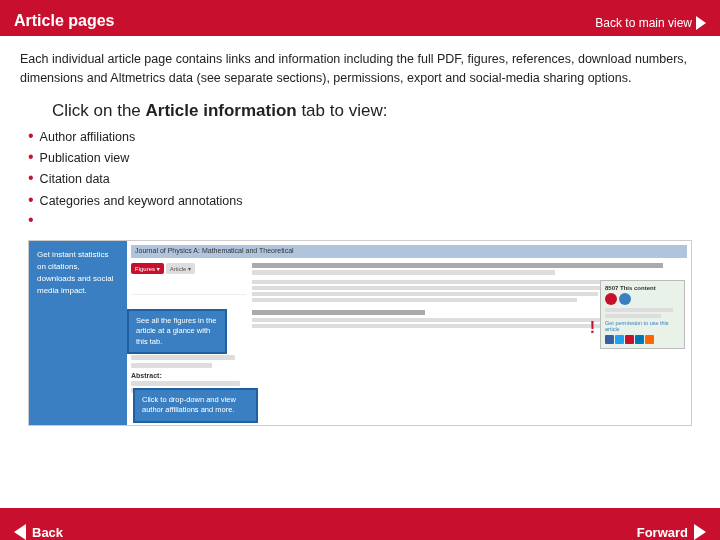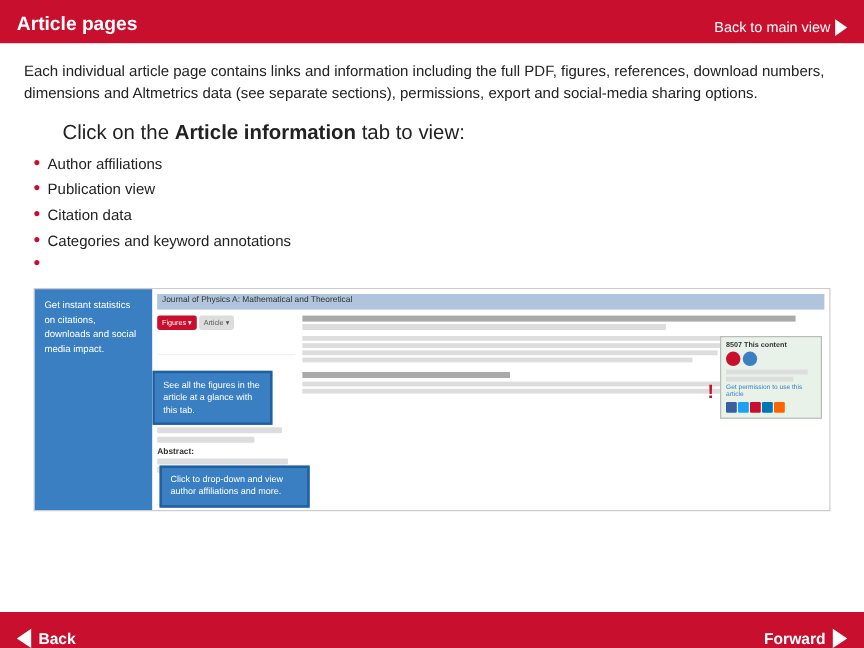--- a/index.html
+++ b/index.html
@@ -84,23 +84,23 @@
 
     
     .footer {
       position: absolute;
       bottom: 0;
       left: 0;
       right: 0;
       background: #c8102e;
       height: 30px;
       display: flex;
-      align-items: flex-end;
+      align-items: flex-start;
       justify-content: space-between;
-      padding: 0 14px;
+      padding: 16px 14px;
     }
     .footer-back, .footer-forward {
       display: flex;
       align-items: center;
       gap: 6px;
       color: #fff;
       font-size: 13px;
       font-weight: bold;
       cursor: pointer;
     }

